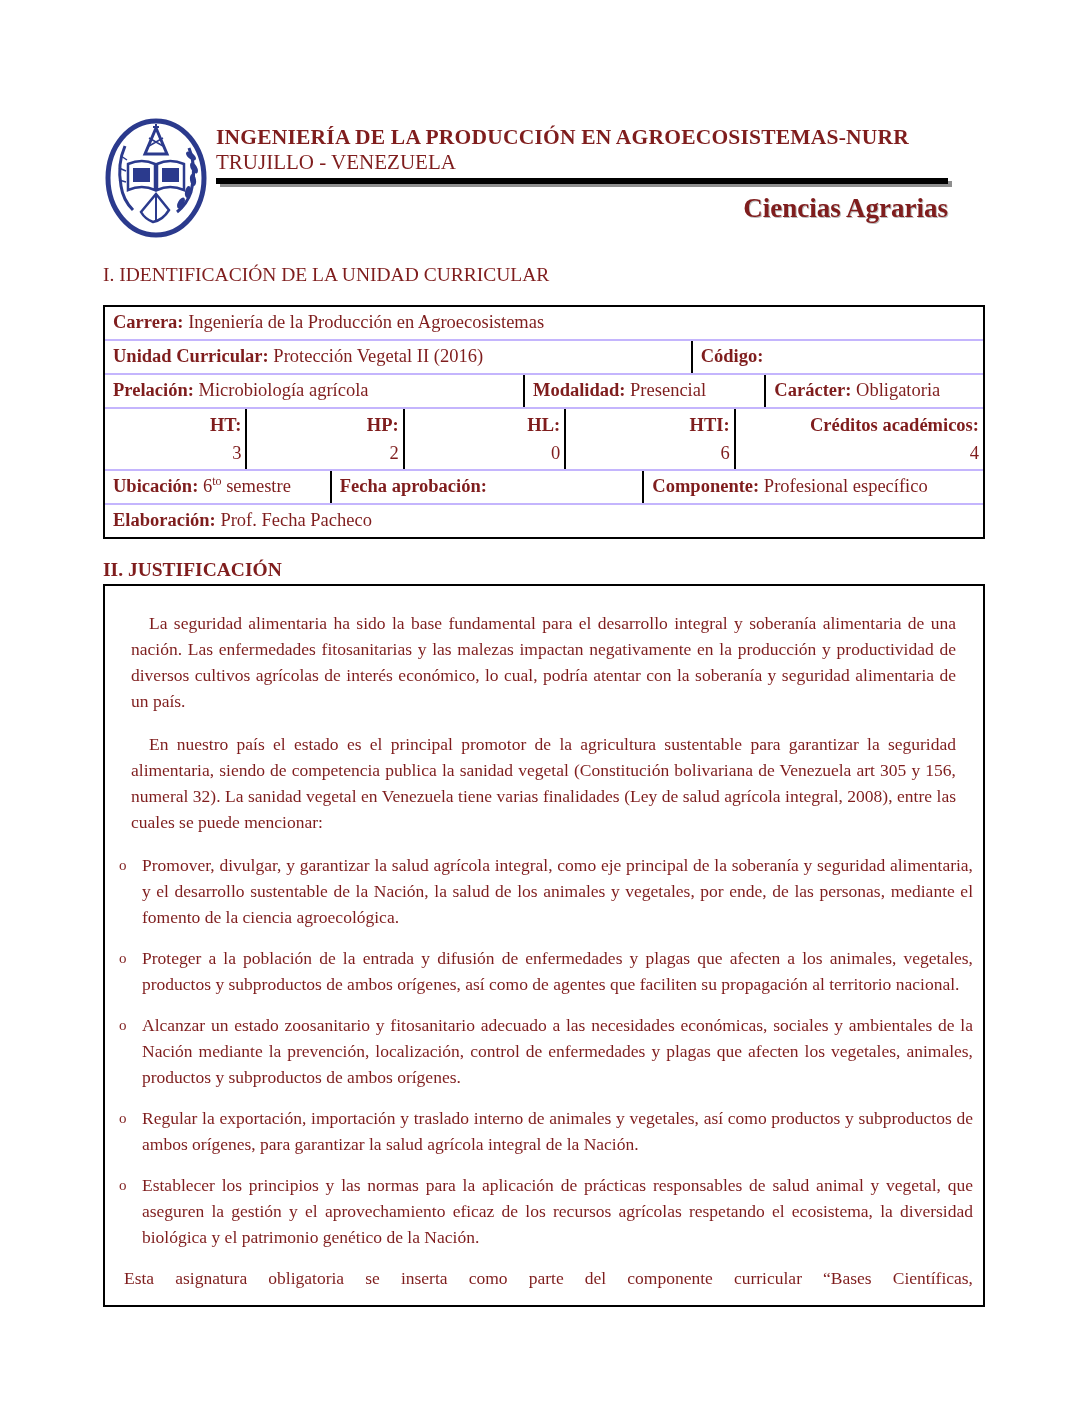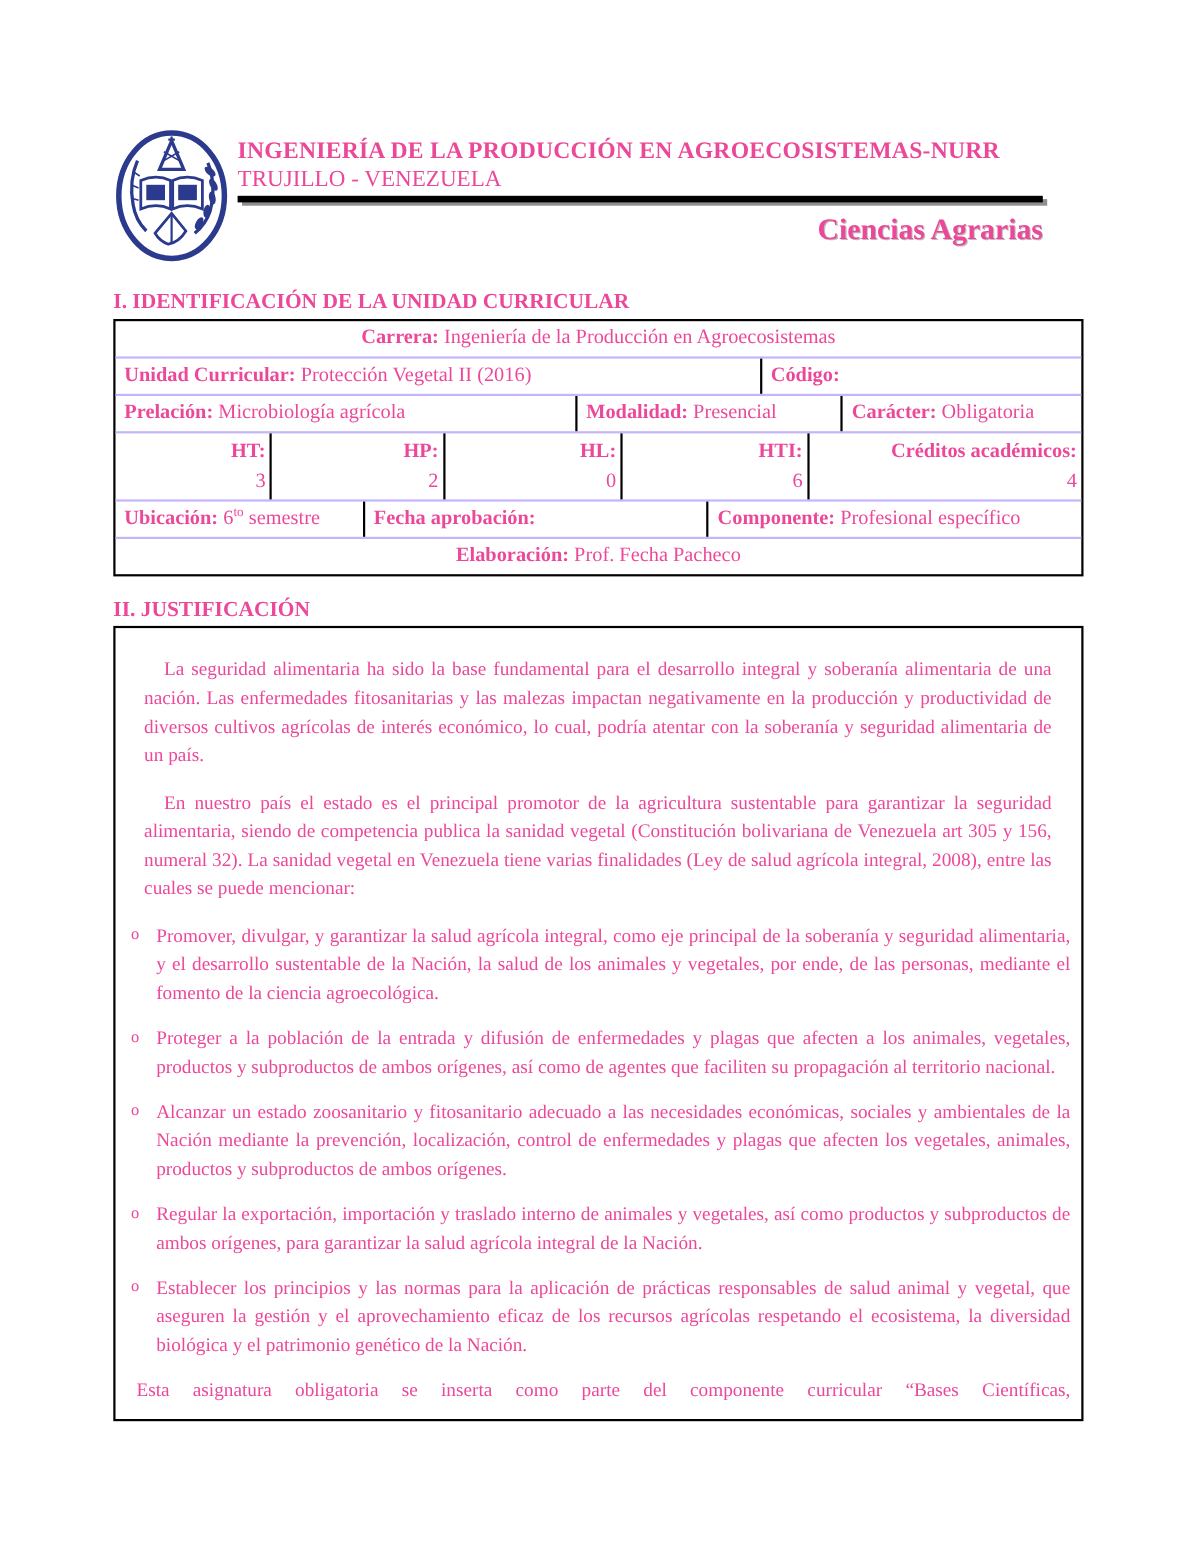--- a/index.html
+++ b/index.html
@@ -1,52 +1,52 @@
 <!DOCTYPE html>
 <html><head>
 <meta charset="utf-8">
 <style>
   html,body { margin:0; padding:0; background:#ffffff; }
   .page {
     position:relative;
     width:1088px; height:1408px;
     background:#ffffff;
     font-family:"Liberation Serif", serif;
-    color:#ec4899;
+    color:#7f1d1d;
     overflow:hidden;
   }
   .content { position:absolute; left:103px; top:116px; width:882px; }
 
   
   .header-row { display:flex; align-items:flex-start; }
   .logo-box { width:106px; height:124px; flex:none; }
   .header-text { flex:1; margin-right:37px; padding-left:7px; padding-top:8px; }
   .program-title { font-weight:bold; font-size:21.5px; line-height:1.22; letter-spacing:0.2px; }
   .header-sub { font-size:21px; line-height:1.22; }
   .divider-bar { height:6px; background:#000; box-shadow:4px 3px 0 #8f8f8f; margin-top:2px; }
   .faculty { text-align:right; font-weight:bold; font-size:27px; margin-top:9px; text-shadow:1px 1px 0 #bdbdbd; }
 
   
-  .sec1-title { font-weight:bold; font-size:19.5px; margin-top:24px; margin-bottom:4px; }
+  .sec1-title { font-weight:normal; font-size:19.5px; margin-top:24px; margin-bottom:19px; }
   .id-table { border:2px solid #000; }
   .tr { display:flex; border-top:2px solid #c4b5fd; }
   .tr:first-child { border-top:none; }
   .td { padding:3px 8px 4px 8px; font-size:18.5px; line-height:1.35; border-left:2px solid #000; box-sizing:border-box; }
   .td:first-child { border-left:none; }
   .lbl { font-weight:bold; }
   .hours-cell { text-align:right; padding:2px 4px; }
   .hours-cell .lbl, .hours-cell .val { display:block; line-height:28px; }
   sup.ord { font-size:12px; vertical-align:super; line-height:0; }
 
   
   .w-unidad { width:66.7%; } .w-codigo { width:33.3%; }
   .w-prel { width:47.6%; } .w-modal { width:27.5%; } .w-carac { width:24.9%; }
   .w-ht { width:16.0%; } .w-hp { width:17.9%; } .w-hl { width:18.4%; } .w-hti { width:19.3%; } .w-cred { width:28.4%; }
   .w-ubic { width:25.6%; } .w-comp { width:38.8%; } .w-fecha { width:35.6%; }
-  .w-full { width:100%;text-align:center; }
+  .w-full { width:100%; }
 
   
   .sec2-title { font-weight:bold; font-size:19.5px; margin-top:20px; margin-bottom:3px; }
   .just-box {
     border:2px solid #000;
     padding:7px 10px 14px 9px;
     font-size:17.5px; line-height:26px;
     text-align:justify;
   }
   .para { text-indent:18px; margin:17px; }

